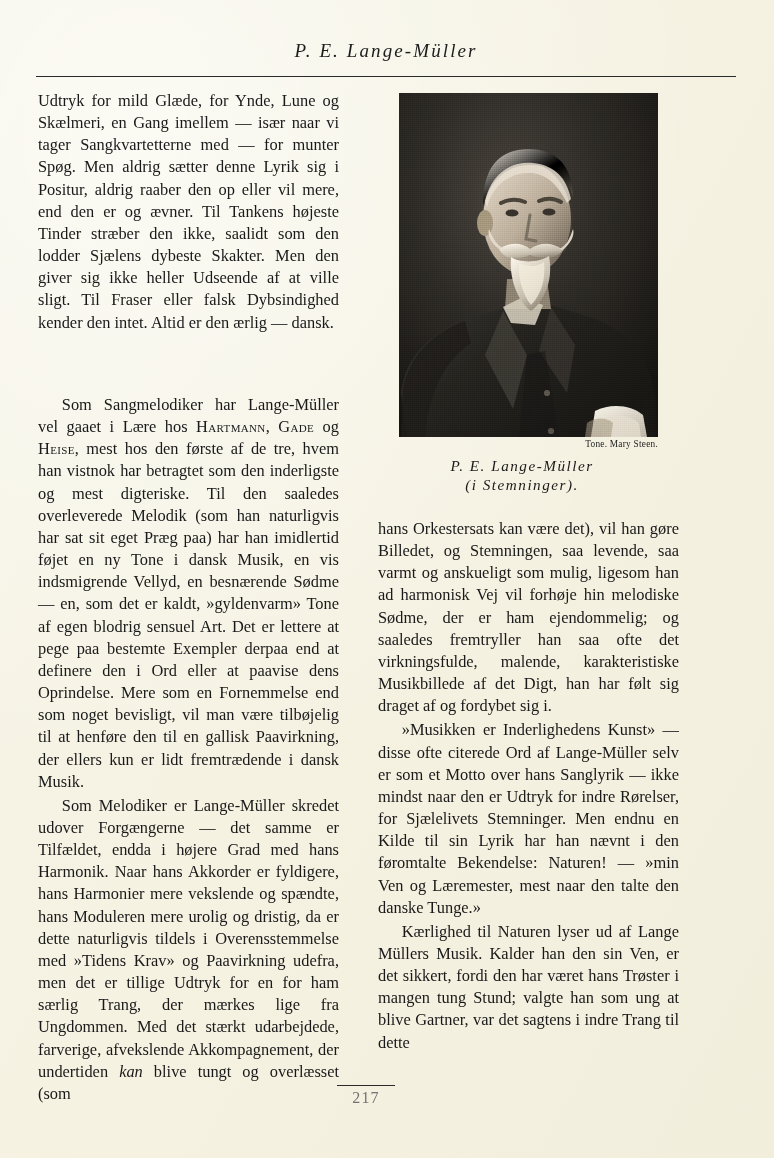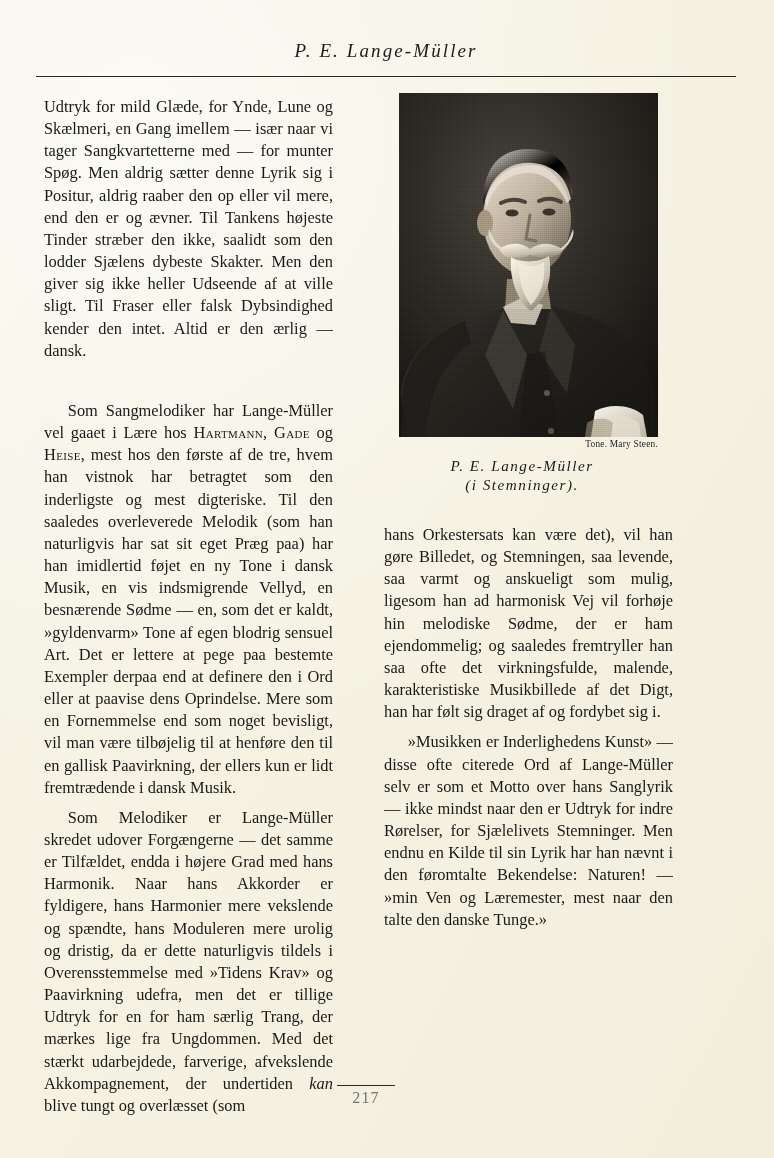--- a/index.html
+++ b/index.html
@@ -58,21 +58,21 @@
     position: absolute;
     font-size: 16.4px;
     line-height: 22.15px;
     text-align: justify;
     text-justify: inter-word;
     -webkit-hyphens: none;
     hyphens: none;
     color: #191919;
   }
   .col p {
-    margin: 8px;
+    margin: 2px;
   }
   .col p.indent {
     text-indent: 1.45em;
   }
   .col-left {
     left: 36px;
     top: 88px;
     width: 305px;
   }
   .col-right-lower {
@@ -297,19 +297,20 @@
 
   <div class="caption">
     <span>P. E. Lange-Müller</span>
     <span class="line2">(i Stemninger).</span>
   </div>
 
   <div class="col col-right-lower">
     <div id="right-lower">
         <p>hans Orkestersats kan være det), vil han gøre Billedet, og Stemningen, saa levende, saa varmt og anskueligt som mulig, ligesom han ad harmonisk Vej vil forhøje hin melodiske Sødme, der er ham ejendommelig; og saaledes fremtryller han saa ofte det virkningsfulde, malende, karakteristiske Musikbillede af det Digt, han har følt sig draget af og fordybet sig i.</p>
         <p class="indent">»Musikken er Inderlighedens Kunst» — disse ofte citerede Ord af Lange-Müller selv er som et Motto over hans Sanglyrik — ikke mindst naar den er Udtryk for indre Rørelser, for Sjælelivets Stemninger. Men endnu en Kilde til sin Lyrik har han nævnt i den føromtalte Bekendelse: Naturen! — »min Ven og Læremester, mest naar den talte den danske Tunge.»</p>
+        <p class="indent">Kærlighed til Naturen lyser ud af Lange Müllers Musik. Kalder han den sin Ven, er det sikkert, fordi den har været hans Trøster i mangen tung Stund; valgte han som ung at blive Gartner, var det sagtens i indre Trang til dette</p>
       </div>
   </div>
 
   <div class="folio-rule"></div>
   <div class="folio">217</div>
 
 </div>
 
 </body></html>

